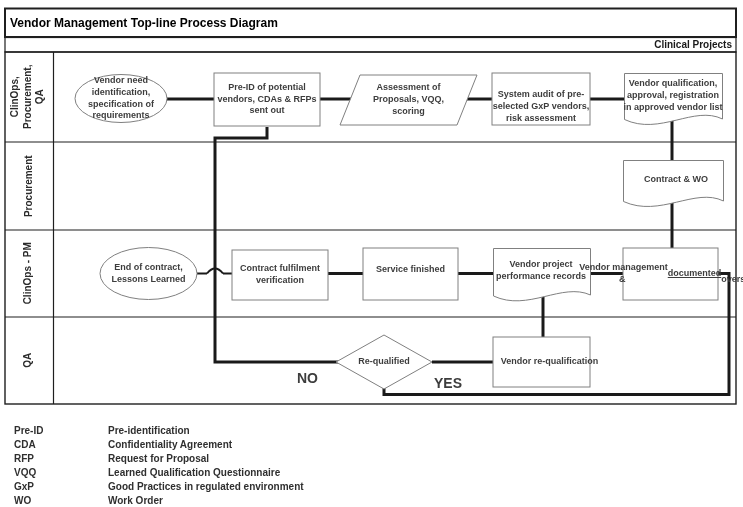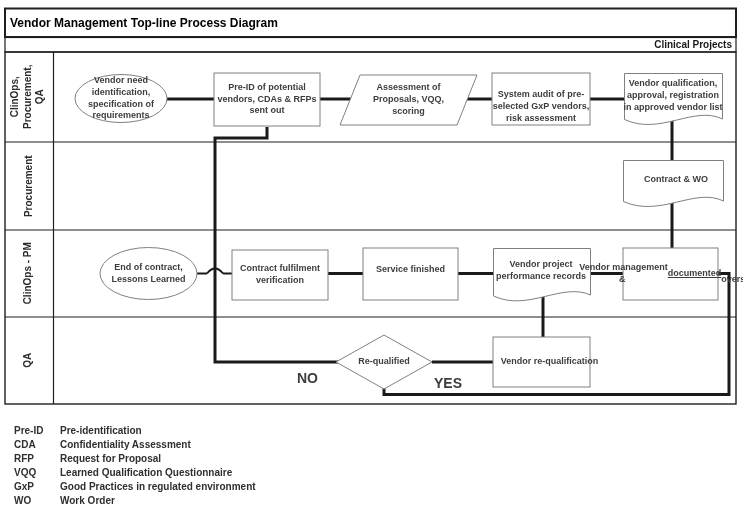--- a/index.html
+++ b/index.html
@@ -24,21 +24,21 @@
   }
   .node-text{
     display:flex;align-items:center;justify-content:center;text-align:center;
     white-space:pre;font-size:9px;font-weight:bold;line-height:1.3;color:#3d3d3d;
   }
   .branch-label{
     font-size:14px;font-weight:bold;color:#3d3d3d;text-align:right;
   }
   .u{text-decoration:underline;}
   .legend{left:14px;top:424px;font-size:10px;font-weight:bold;color:#2f2f2f;}
-  .legend-row{display:flex;line-height:14px;}
+  .legend-row{display:flex;line-height:14px;gap:48px;}
   .legend-abbr{display:inline-block;width:46px;}
 </style>
 </head>
 <body>
 
 <div id="canvas">
 
   <svg width="743" height="507" viewBox="0 0 743 507">
 
     <g fill="none" stroke="#1f1f1f">
@@ -139,21 +139,21 @@
   <div class="abs branch-label" style="left:284px;top:370px;width:34px;">NO</div>
   <div class="abs branch-label" style="left:428px;top:375px;width:34px;">YES</div>
 
   <div class="abs legend">
     <div class="legend-row">
         <span class="legend-abbr">Pre-ID</span>
         <span>Pre-identification</span>
       </div>
     <div class="legend-row">
         <span class="legend-abbr">CDA</span>
-        <span>Confidentiality Assessment</span>
+        <span>Confidentiality Agreement</span>
       </div>
     <div class="legend-row">
         <span class="legend-abbr">RFP</span>
         <span>Request for Proposal</span>
       </div>
     <div class="legend-row">
         <span class="legend-abbr">VQQ</span>
         <span>Learned Qualification Questionnaire</span>
       </div>
     <div class="legend-row">

